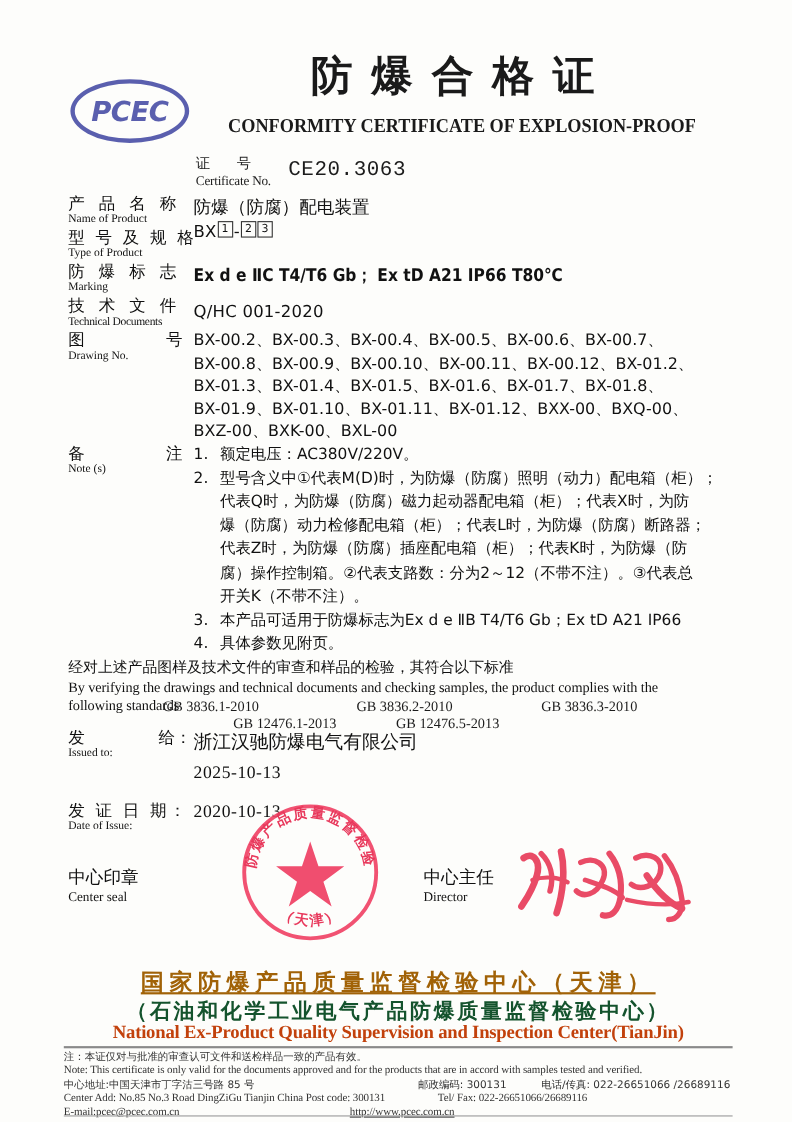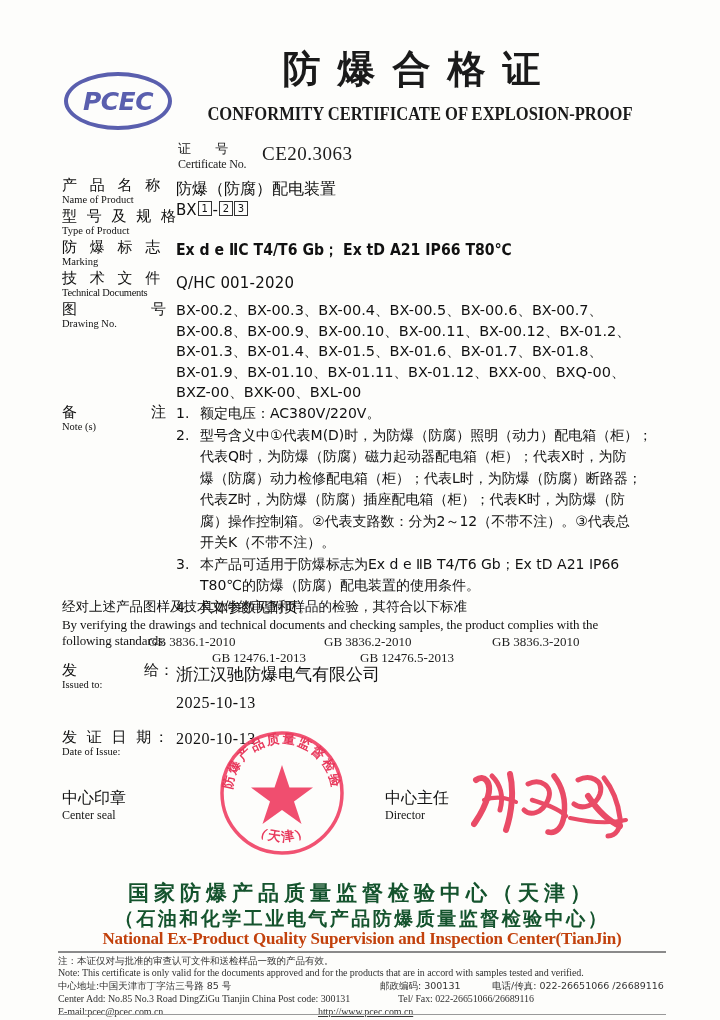--- a/index.html
+++ b/index.html
@@ -39,21 +39,21 @@
     font-family:"Liberation Serif", serif;
     transform:scaleX(0.92);transform-origin:center;
   }
 
   
   .certno-lbl{position:absolute;left:178px;top:140px;width:74px;}
   .certno-cn{font-family:"DejaVu Sans", sans-serif;font-size:13px;letter-spacing:10px;}
   .certno-en{font-size:12px;letter-spacing:-0.2px;margin-top:-1px;}
   .certno-val{
     position:absolute;left:262px;top:143px;
-    font-size:19px;font-family:Liberation Serif, serif;letter-spacing:0.5px;
+    font-size:19px;font-family:Liberation Mono, monospace;letter-spacing:0.5px;
   }
 
   
   .row{position:absolute;left:62px;}
   .lbl-cn{
     font-family:"DejaVu Sans", sans-serif;font-size:15px;font-weight:500;
     color:#111;white-space:nowrap;
   }
   .lbl-cn.sp4{letter-spacing:4px;}
   .lbl-cn.sp2{letter-spacing:2.5px;}
@@ -128,21 +128,21 @@
 
   
   .signature{
     position:absolute;left:470px;top:766px;width:190px;height:76px;
   }
 
   
   .org1{
     position:absolute;left:60px;top:879px;width:604px;text-align:center;
     font-family:"DejaVu Serif", serif;font-weight:bold;font-size:21px;
-    letter-spacing:5px;color:#14532d;
+    letter-spacing:5px;color:#a16207;text-decoration:underline;
   }
   .org2{
     position:absolute;left:60px;top:906px;width:604px;text-align:center;
     font-family:"DejaVu Serif", serif;font-weight:bold;font-size:19px;
     letter-spacing:2.5px;color:#14532d;
   }
   .org3{
     position:absolute;left:60px;top:929px;width:604px;text-align:center;
     font-weight:bold;font-size:17px;color:#c2410c;letter-spacing:-0.2px;
   }
@@ -252,21 +252,20 @@
         <div>爆（防腐）动力检修配电箱（柜）；代表L时，为防爆（防腐）断路器；</div>
         <div>代表Z时，为防爆（防腐）插座配电箱（柜）；代表K时，为防爆（防</div>
         <div>腐）操作控制箱。②代表支路数：分为2～12（不带不注）。③代表总</div>
         <div>开关K（不带不注）。</div>
       </div>
     </div>
     <div class="note-item">
       <div class="note-num">3.</div>
       <div class="note-body">
         <div>本产品可适用于防爆标志为Ex d e ⅡB T4/T6 Gb；Ex tD A21 IP66</div>
-        <div>T80℃的防爆（防腐）配电装置的使用条件。</div>
       </div>
     </div>
     <div class="note-item">
       <div class="note-num">4.</div>
       <div class="note-body">
         <div>具体参数见附页。</div>
       </div>
     </div>
   </div>
 

